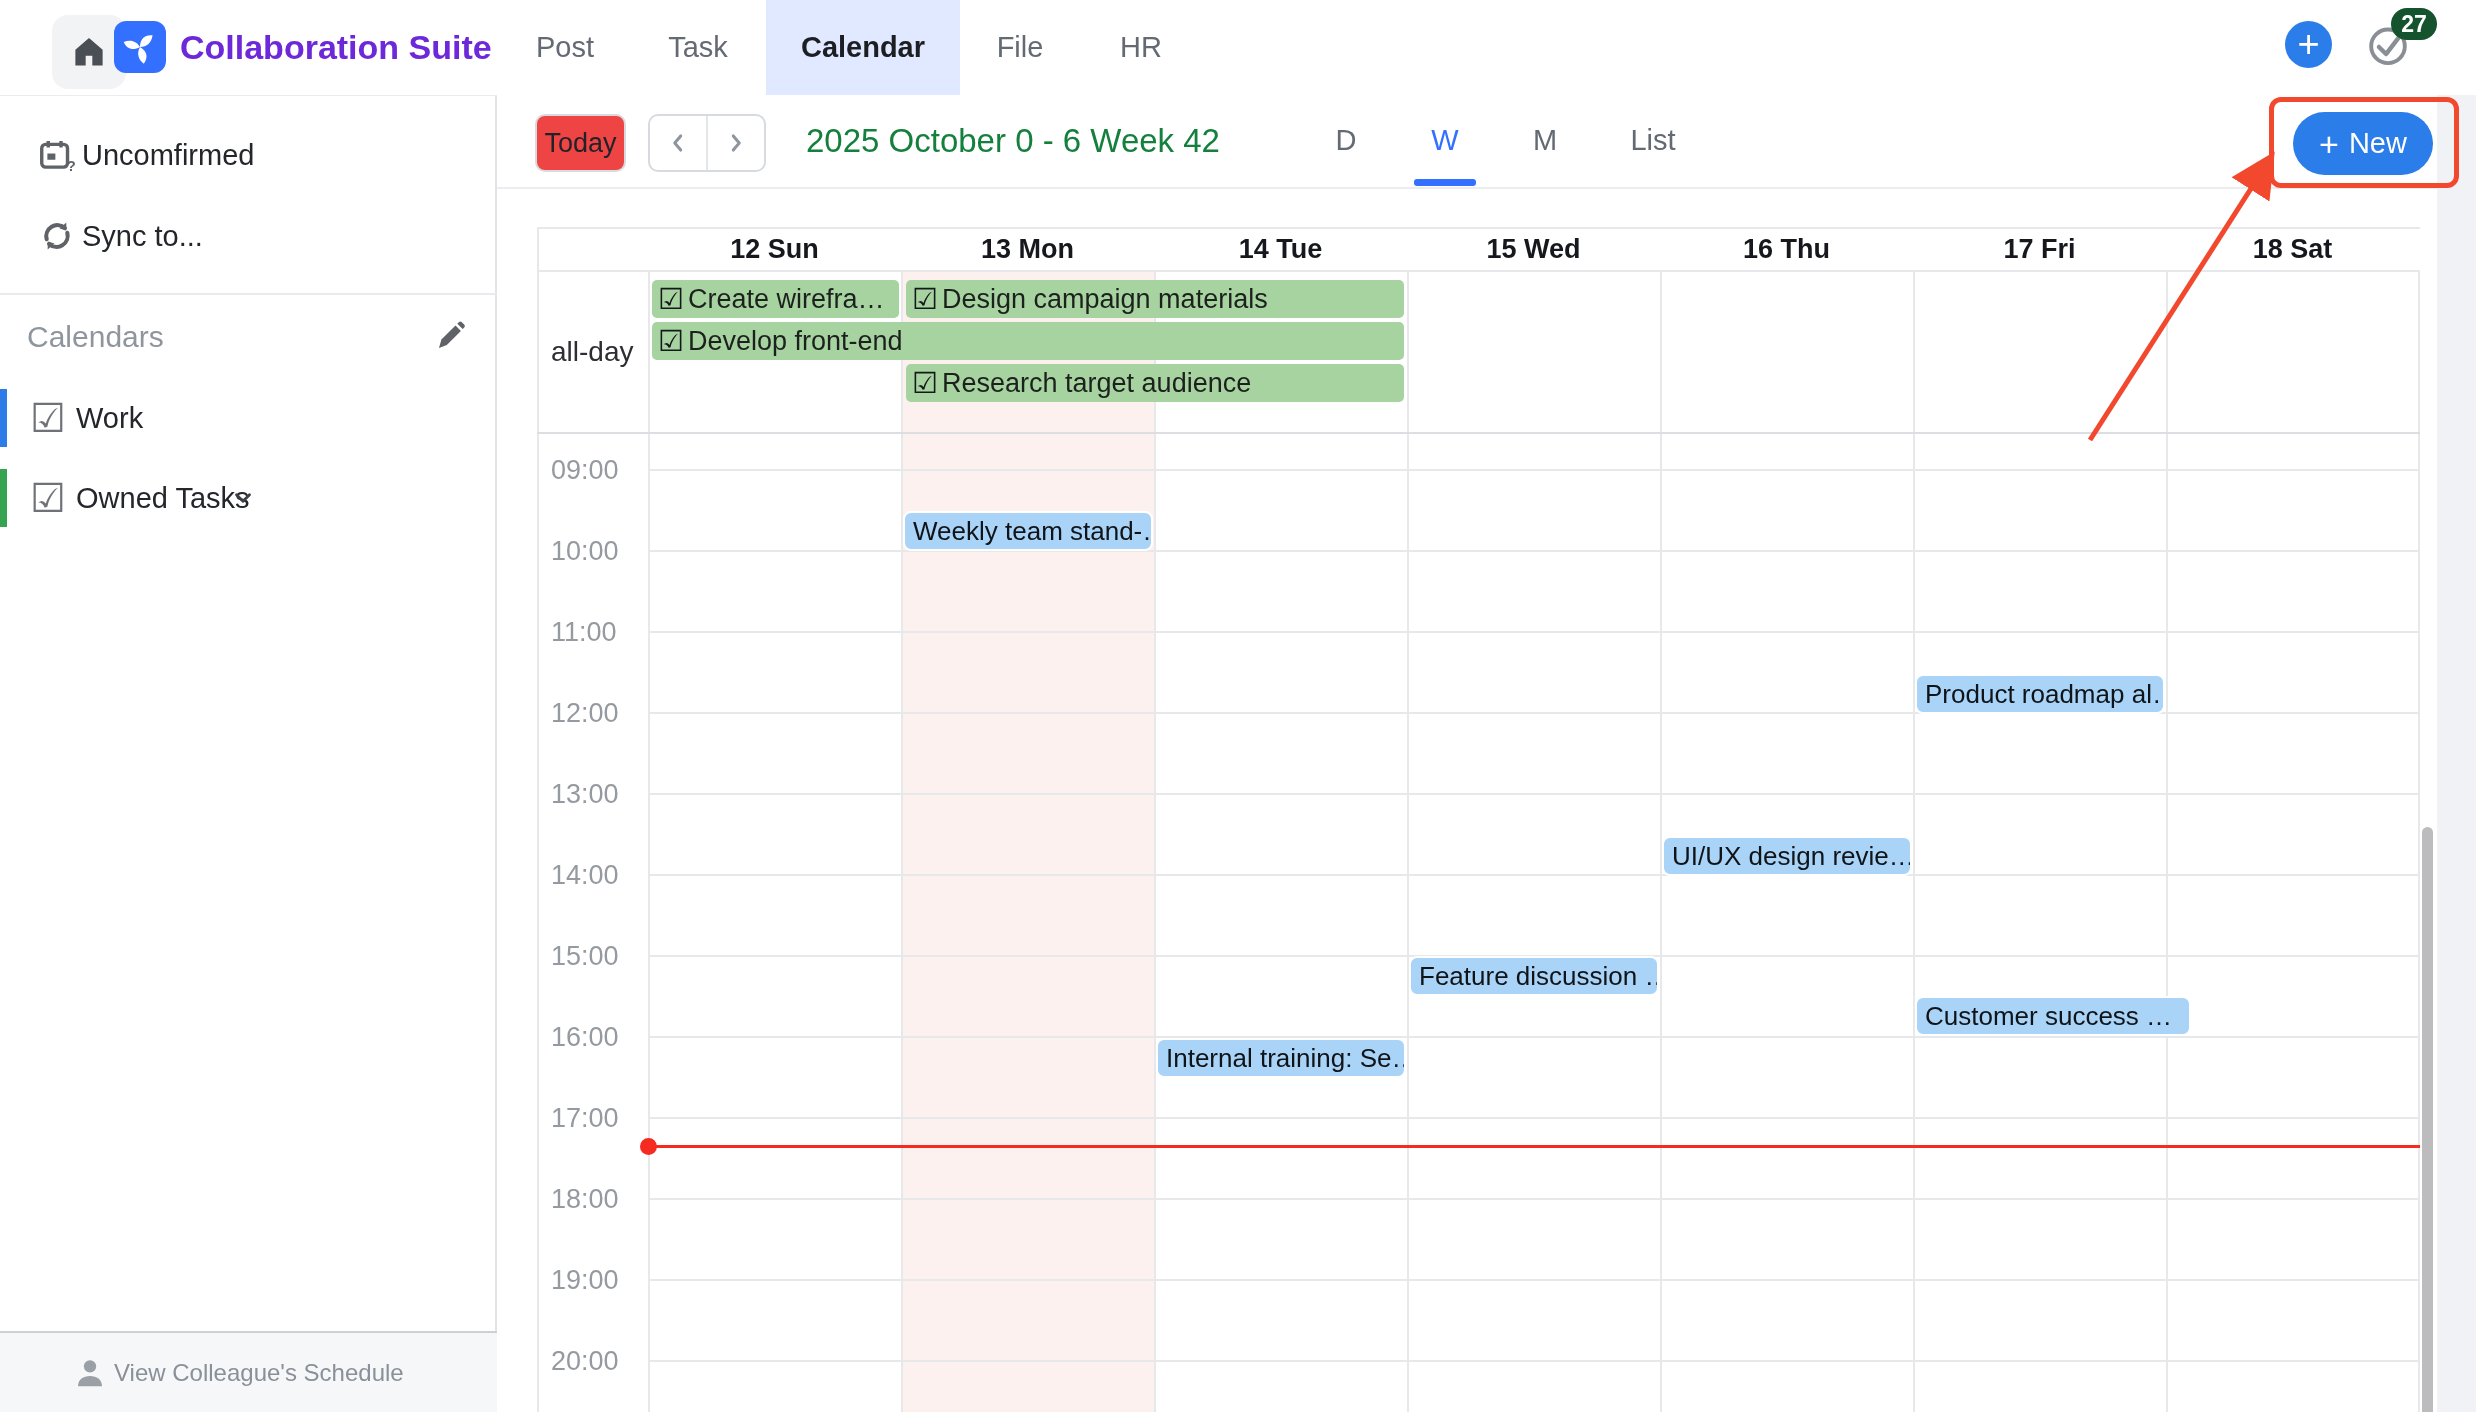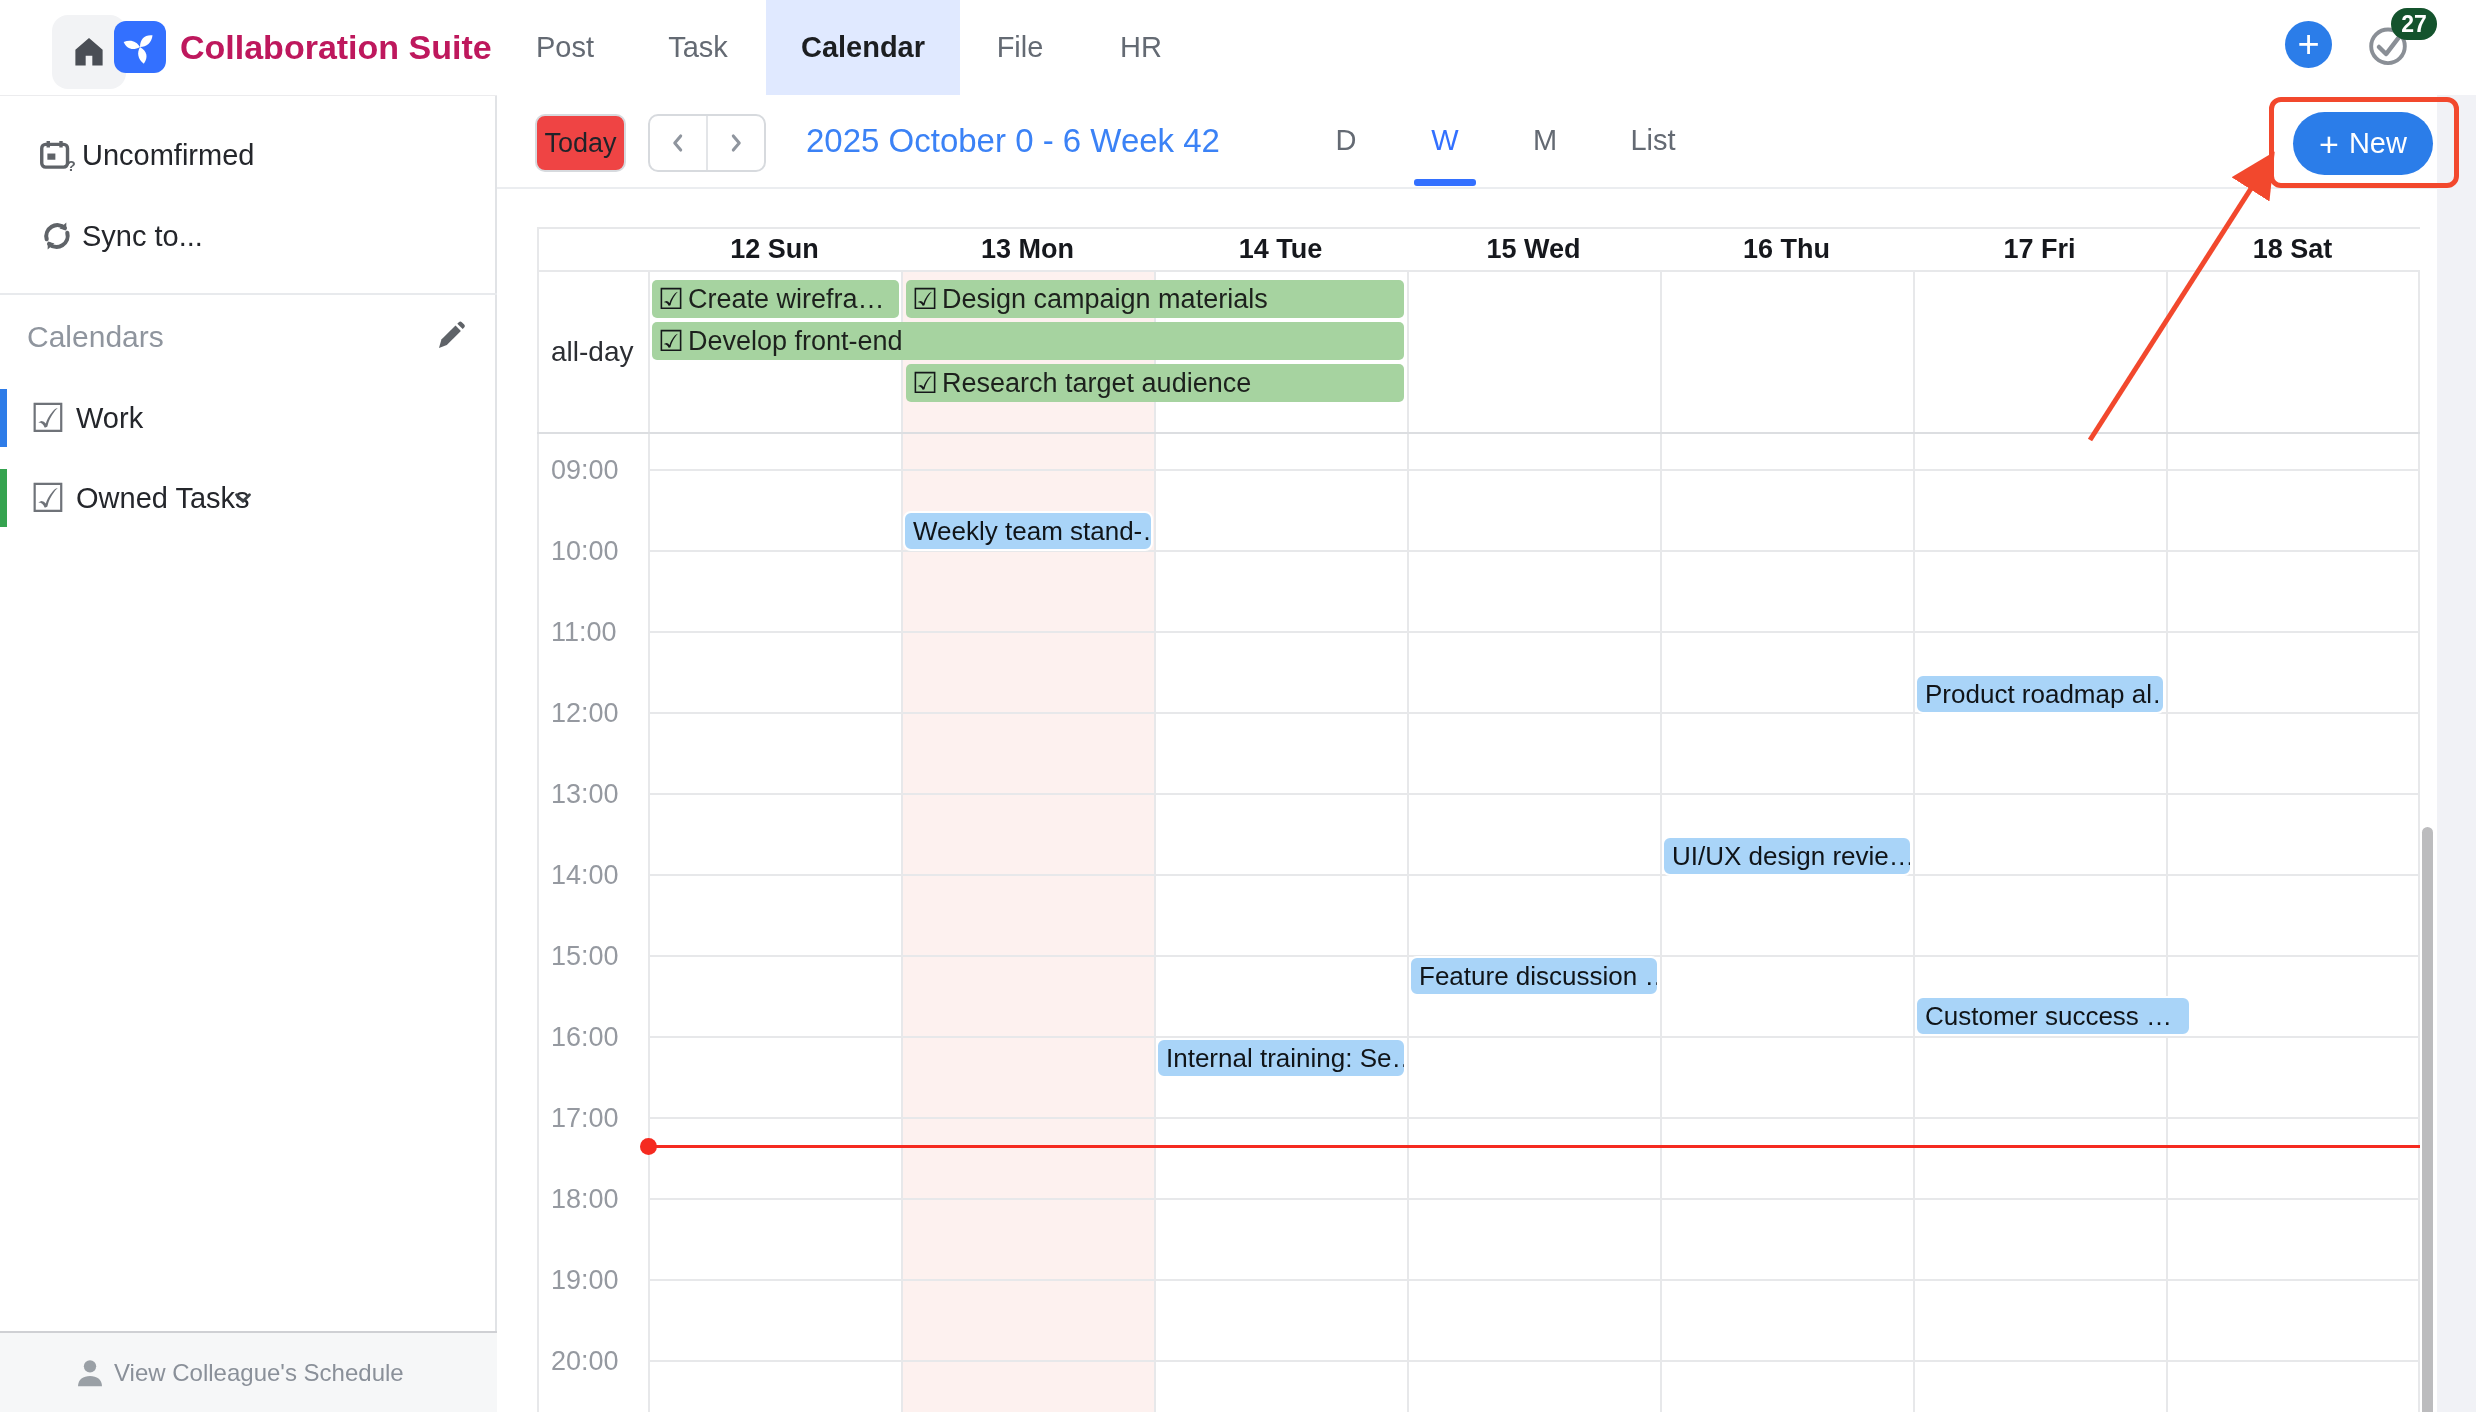--- a/index.html
+++ b/index.html
@@ -5,21 +5,21 @@
   html,body{margin:0;padding:0;background:#fff;}
   .screen{position:relative;width:2476px;height:1412px;background:#fff;overflow:hidden;
           font-family:"Liberation Sans",sans-serif;color:#1f2329;}
   .abs{position:absolute;}
   
   .topbar{left:0;top:0;width:2476px;height:95px;background:#fff;border-bottom:1px solid #ececee;}
   .home-btn{left:52px;top:15px;width:74px;height:74px;border-radius:16px;background:#f2f3f5;
             display:flex;align-items:center;justify-content:center;cursor:pointer;}
   .app-logo{left:114px;top:21px;width:52px;height:52px;border-radius:12px;background:#3370ff;
             display:flex;align-items:center;justify-content:center;}
-  .app-title{left:180px;top:0;height:95px;display:flex;align-items:center;font-size:34px;font-weight:600;color:#be185d;}
+  .app-title{left:180px;top:0;height:95px;display:flex;align-items:center;font-size:34px;font-weight:600;color:#6d28d9;}
   .nav-item{top:0;height:95px;display:flex;align-items:center;justify-content:center;
             font-size:29px;font-weight:500;color:#646a73;cursor:pointer;}
   .nav-active{background:#e0e9ff;color:#1c1e21;font-weight:700;}
   .plus-btn{left:2285px;top:21px;width:47px;height:47px;border-radius:50%;background:#2b7de9;color:#fff;
             display:flex;align-items:center;justify-content:center;font-size:38px;font-weight:400;cursor:pointer;}
   .check-wrap{left:2366px;top:23px;width:44px;height:44px;cursor:pointer;}
   .badge{left:2391px;top:8px;min-width:46px;height:31px;border-radius:16px;background:#14532d;color:#fff;
          font-size:23px;font-weight:700;display:flex;align-items:center;justify-content:center;padding:16px 6px;box-sizing:border-box;}
   
   .sidebar{left:0;top:96px;width:497px;height:1316px;background:#fff;border-right:2px solid #e1e3e6;box-sizing:border-box;}
@@ -37,21 +37,21 @@
                display:flex;align-items:center;cursor:pointer;box-sizing:border-box;}
   .footer-lbl{position:absolute;left:114px;font-size:24px;color:#8a9099;}
   
   .main-head{left:497px;top:95px;width:1940px;height:92px;background:#fff;border-bottom:2px solid #ebedf0;}
   .today-btn{left:535px;top:114px;width:91px;height:58px;border:2px solid #d7dade;border-radius:10px;box-sizing:border-box;
              display:flex;align-items:center;justify-content:center;font-size:27px;color:#1f2329;cursor:pointer;background:#ef4444;}
   .arrows{left:648px;top:114px;width:118px;height:58px;border:2px solid #d7dade;border-radius:10px;box-sizing:border-box;
           display:flex;background:#fff;}
   .arrow-half{width:50%;display:flex;align-items:center;justify-content:center;cursor:pointer;}
   .arrow-half:first-child{border-right:2px solid #e3e5e8;}
-  .range-title{left:806px;top:95px;height:92px;display:flex;align-items:center;font-size:33px;font-weight:500;color:#3b82f6;}
+  .range-title{left:806px;top:95px;height:92px;display:flex;align-items:center;font-size:33px;font-weight:500;color:#15803d;}
   .view-tab{top:95px;height:90px;display:flex;align-items:center;justify-content:center;font-size:29px;color:#646a73;cursor:pointer;}
   .view-active{color:#3370ff;font-weight:500;}
   .w-underline{left:1414px;top:179px;width:62px;height:7px;background:#3370ff;border-radius:3px;}
   .new-btn{left:2293px;top:112px;width:140px;height:63px;border-radius:32px;background:#2b7de9;color:#fff;
            display:flex;align-items:center;justify-content:center;gap:10px;font-size:29px;cursor:pointer;z-index:8;}
   .new-plus{font-size:34px;font-weight:400;line-height:1;}
   .anno-box{left:2269px;top:97px;width:190px;height:91px;border:5px solid #f2482d;border-radius:12px;box-sizing:border-box;z-index:9;}
   .anno-arrow{left:2040px;top:120px;z-index:9;pointer-events:none;}
   .right-strip{left:2437px;top:95px;width:39px;height:1317px;background:#f1f2f6;}
   

